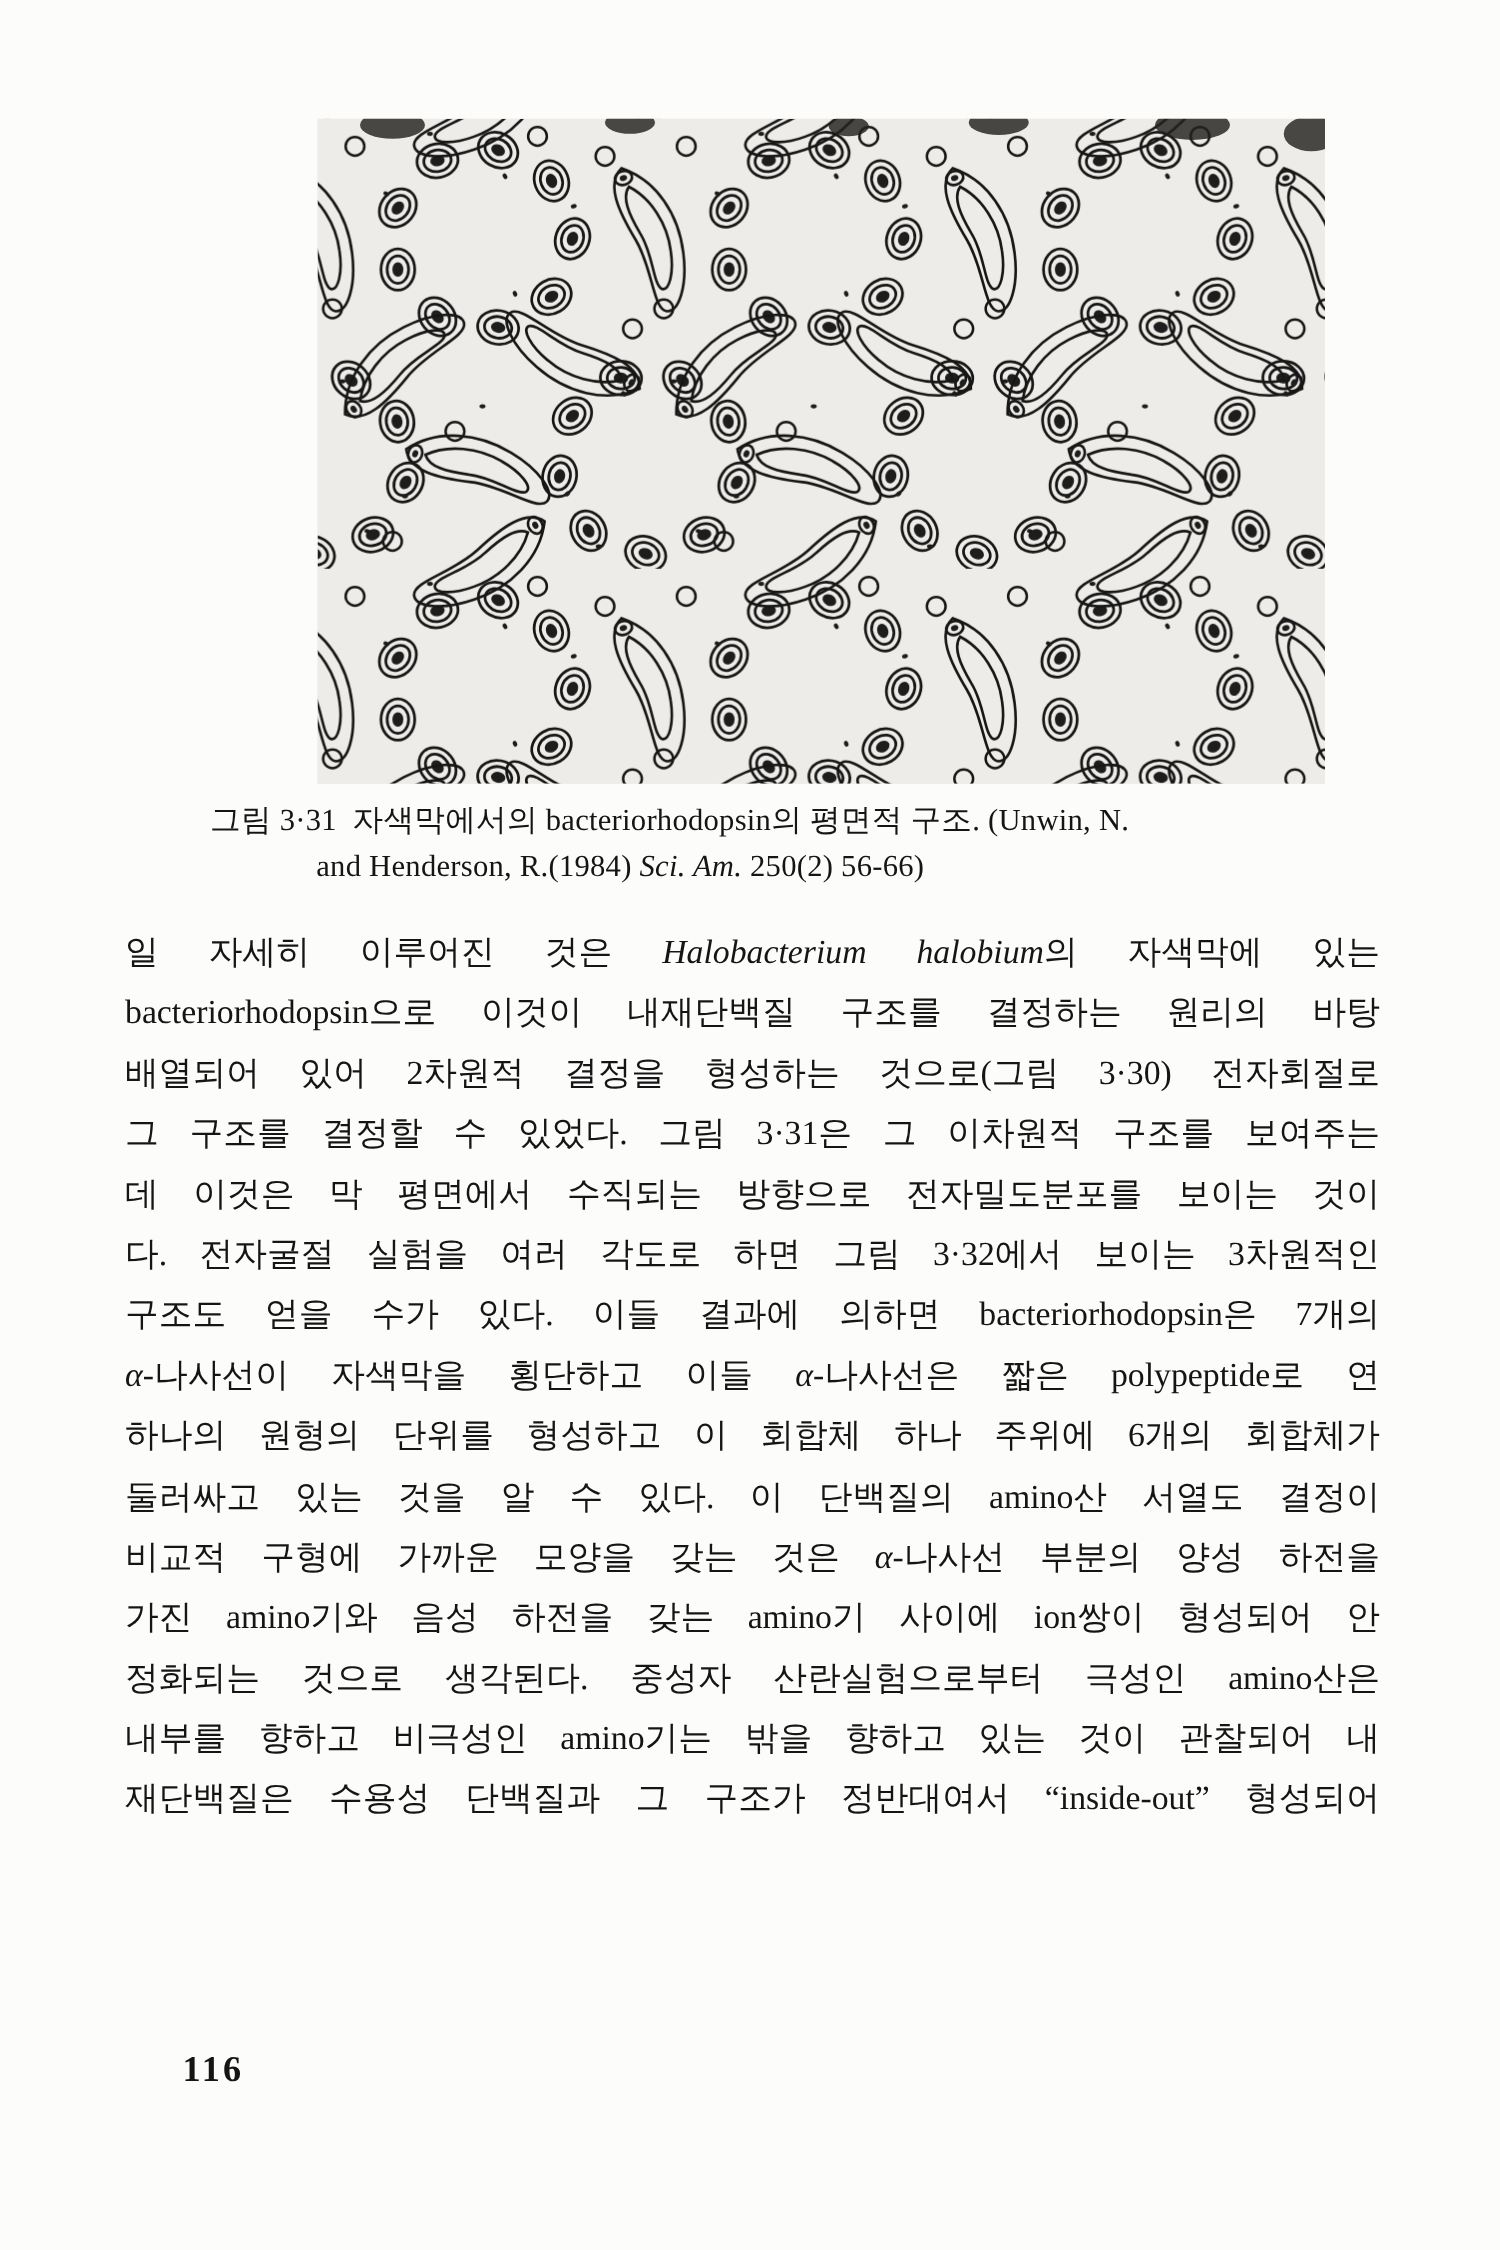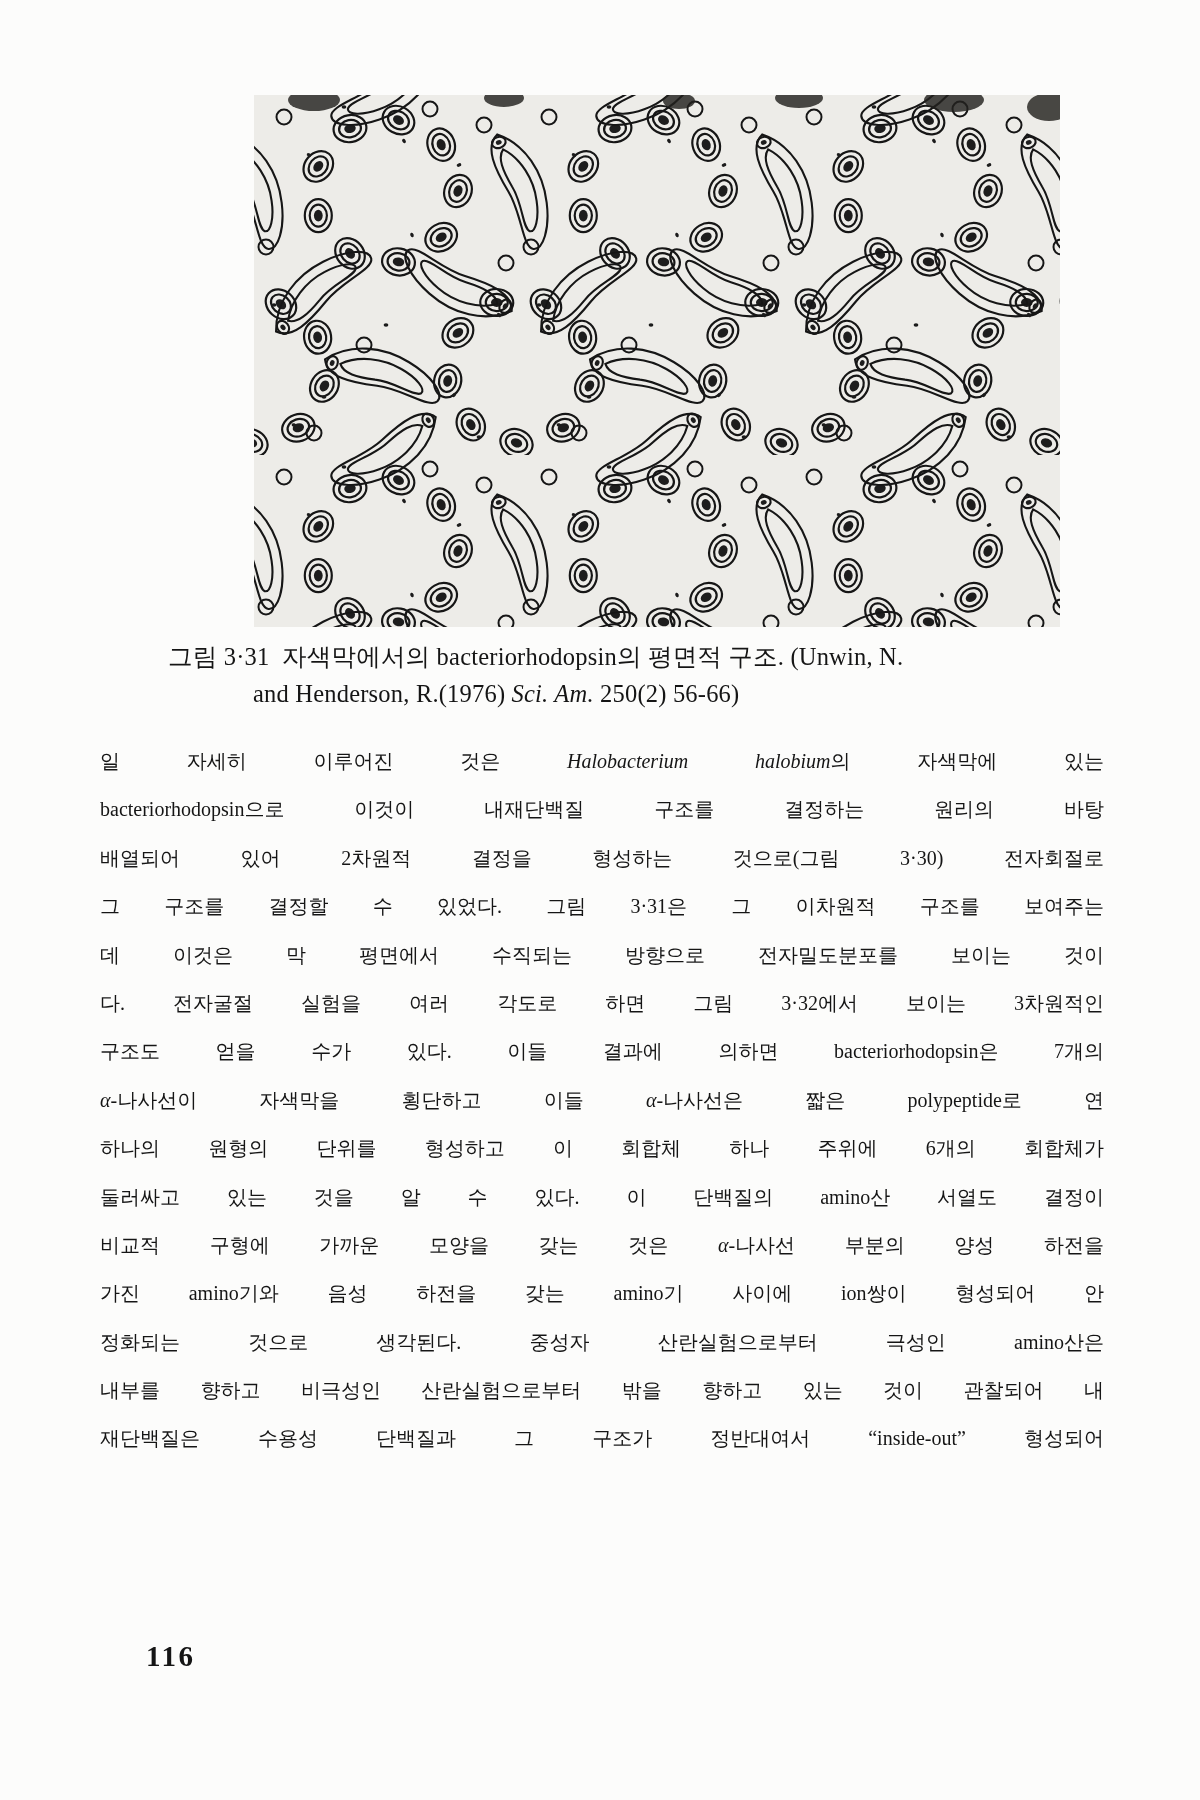--- a/index.html
+++ b/index.html
@@ -18,21 +18,21 @@
   }
   .figure-wrap svg{display:block;}
   .caption{
     position:absolute;left:168px;top:638px;width:900px;
     font-size:24.5px;line-height:37px;
     letter-spacing:0.2px;
   }
   .caption .cap-l2{padding-left:85px;}
   .body-text{
     position:absolute;left:100px;top:737px;width:1004px;
-    font-size:20px;
+    font-size:27px;
   }
   .bodyline{
     height:48.4px;line-height:48.4px;
     text-align:justify;
     -moz-text-align-last:justify;
     text-align-last:justify;
     white-space:normal;
   }
   .seg-italic{font-style:italic;}
   .seg-bold{font-weight:normal;}
@@ -113,36 +113,36 @@
         <ellipse cx="425" cy="6" rx="16" ry="8"></ellipse>
         <ellipse cx="545" cy="3" rx="24" ry="10"></ellipse>
         <ellipse cx="700" cy="5" rx="30" ry="12"></ellipse>
         <ellipse cx="795" cy="12" rx="22" ry="14"></ellipse>
       </g>
     </svg>
   </div>
 
   <div class="caption">
     <div class="cap-l1"><span class="seg-bold">그림 3·31</span><span>&nbsp; 자색막에서의 bacteriorhodopsin의 평면적 구조. (Unwin, N.</span></div>
-    <div class="cap-l2"><span>and Henderson, R.(1976) </span><span class="seg-italic">Sci. Am.</span><span> </span><span class="seg-bold">250</span><span>(2) 56-66)</span></div>
+    <div class="cap-l2"><span>and Henderson, R.(1984) </span><span class="seg-italic">Sci. Am.</span><span> </span><span class="seg-bold">250</span><span>(2) 56-66)</span></div>
   </div>
 
   <div class="body-text">
     <div class="bodyline"><span>일 자세히 이루어진 것은 </span><span class="seg-italic">Halobacterium halobium</span><span>의 자색막에 있는</span></div>
     <div class="bodyline"><span>bacteriorhodopsin으로 이것이 내재단백질 구조를 결정하는 원리의 바탕</span></div>
     <div class="bodyline"><span>배열되어 있어 2차원적 결정을 형성하는 것으로(그림 3·30) 전자회절로</span></div>
     <div class="bodyline"><span>그 구조를 결정할 수 있었다. 그림 3·31은 그 이차원적 구조를 보여주는</span></div>
     <div class="bodyline"><span>데 이것은 막 평면에서 수직되는 방향으로 전자밀도분포를 보이는 것이</span></div>
     <div class="bodyline"><span>다. 전자굴절 실험을 여러 각도로 하면 그림 3·32에서 보이는 3차원적인</span></div>
     <div class="bodyline"><span>구조도 얻을 수가 있다. 이들 결과에 의하면 bacteriorhodopsin은 7개의</span></div>
     <div class="bodyline"><span class="seg-italic">α</span><span>-나사선이 자색막을 횡단하고 이들 </span><span class="seg-italic">α</span><span>-나사선은 짧은 polypeptide로 연</span></div>
     <div class="bodyline"><span>하나의 원형의 단위를 형성하고 이 회합체 하나 주위에 6개의 회합체가</span></div>
     <div class="bodyline"><span>둘러싸고 있는 것을 알 수 있다. 이 단백질의 amino산 서열도 결정이</span></div>
     <div class="bodyline"><span>비교적 구형에 가까운 모양을 갖는 것은 </span><span class="seg-italic">α</span><span>-나사선 부분의 양성 하전을</span></div>
     <div class="bodyline"><span>가진 amino기와 음성 하전을 갖는 amino기 사이에 ion쌍이 형성되어 안</span></div>
     <div class="bodyline"><span>정화되는 것으로 생각된다. 중성자 산란실험으로부터 극성인 amino산은</span></div>
-    <div class="bodyline"><span>내부를 향하고 비극성인 산란실험으로부터 밖을 향하고 있는 것이 관찰되어 내</span></div>
+    <div class="bodyline"><span>내부를 향하고 비극성인 amino기는 밖을 향하고 있는 것이 관찰되어 내</span></div>
     <div class="bodyline"><span>재단백질은 수용성 단백질과 그 구조가 정반대여서 “inside-out” 형성되어</span></div>
   </div>
 
   <div class="pagenum">116</div>
 
 </div>
 
 </body></html>

